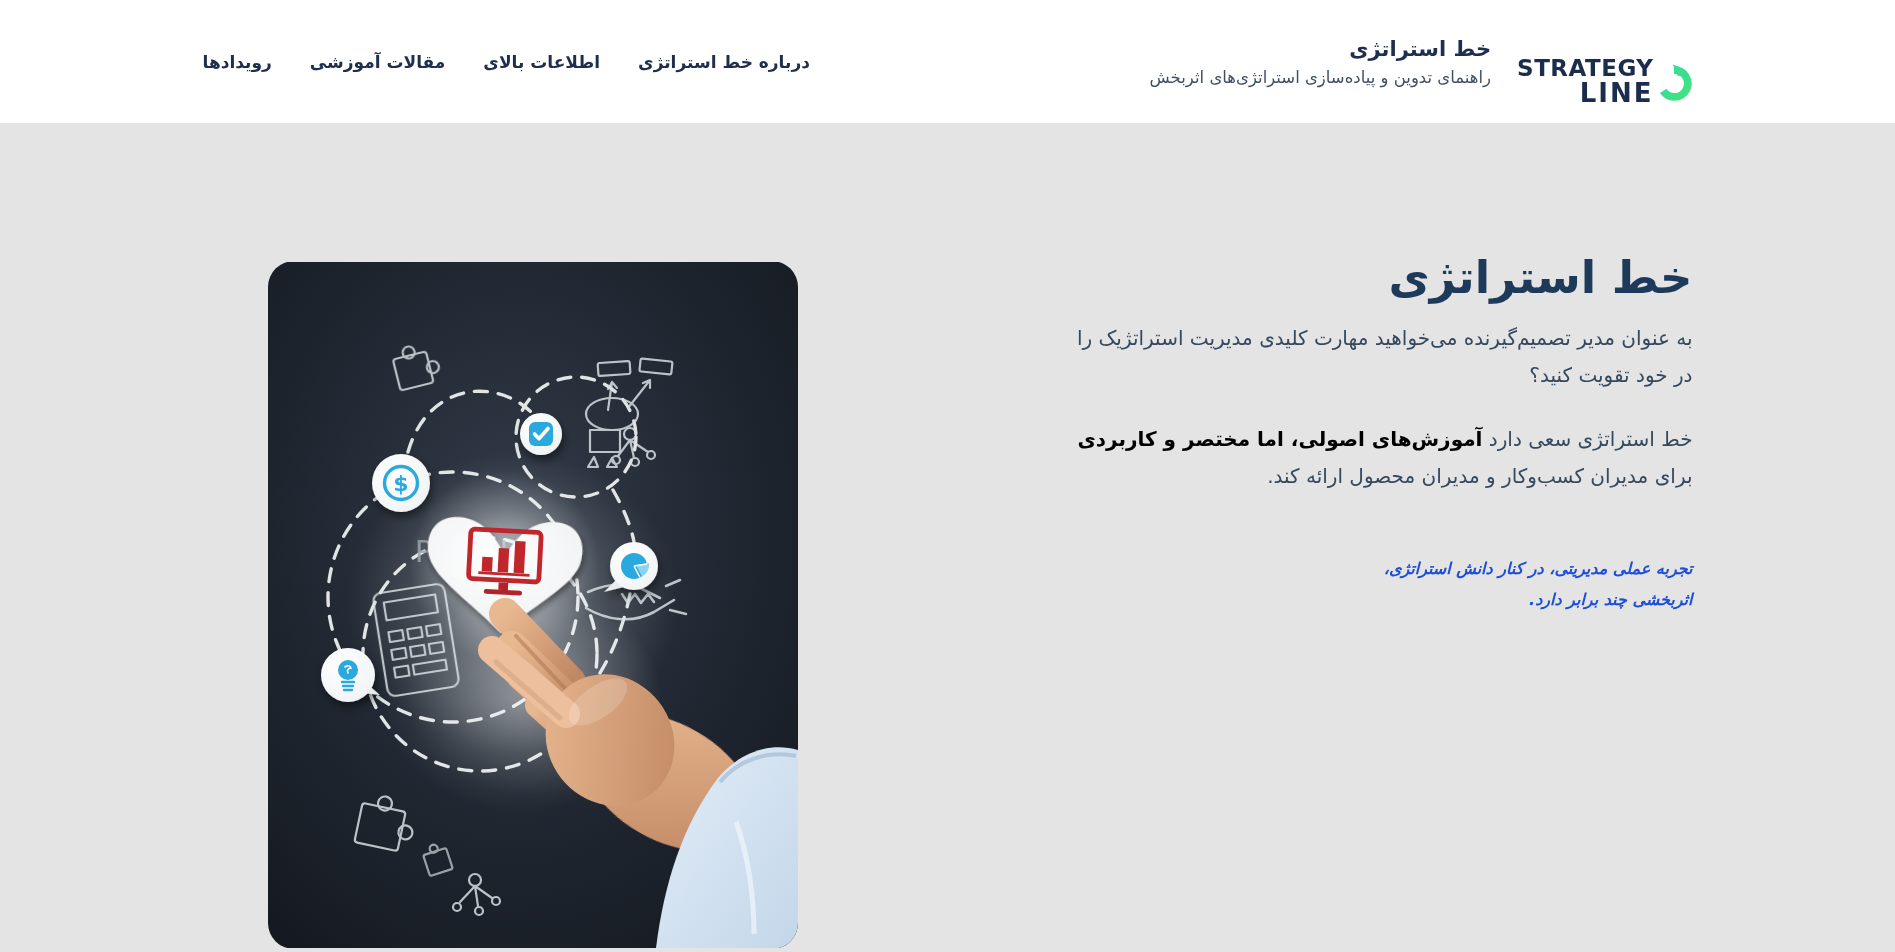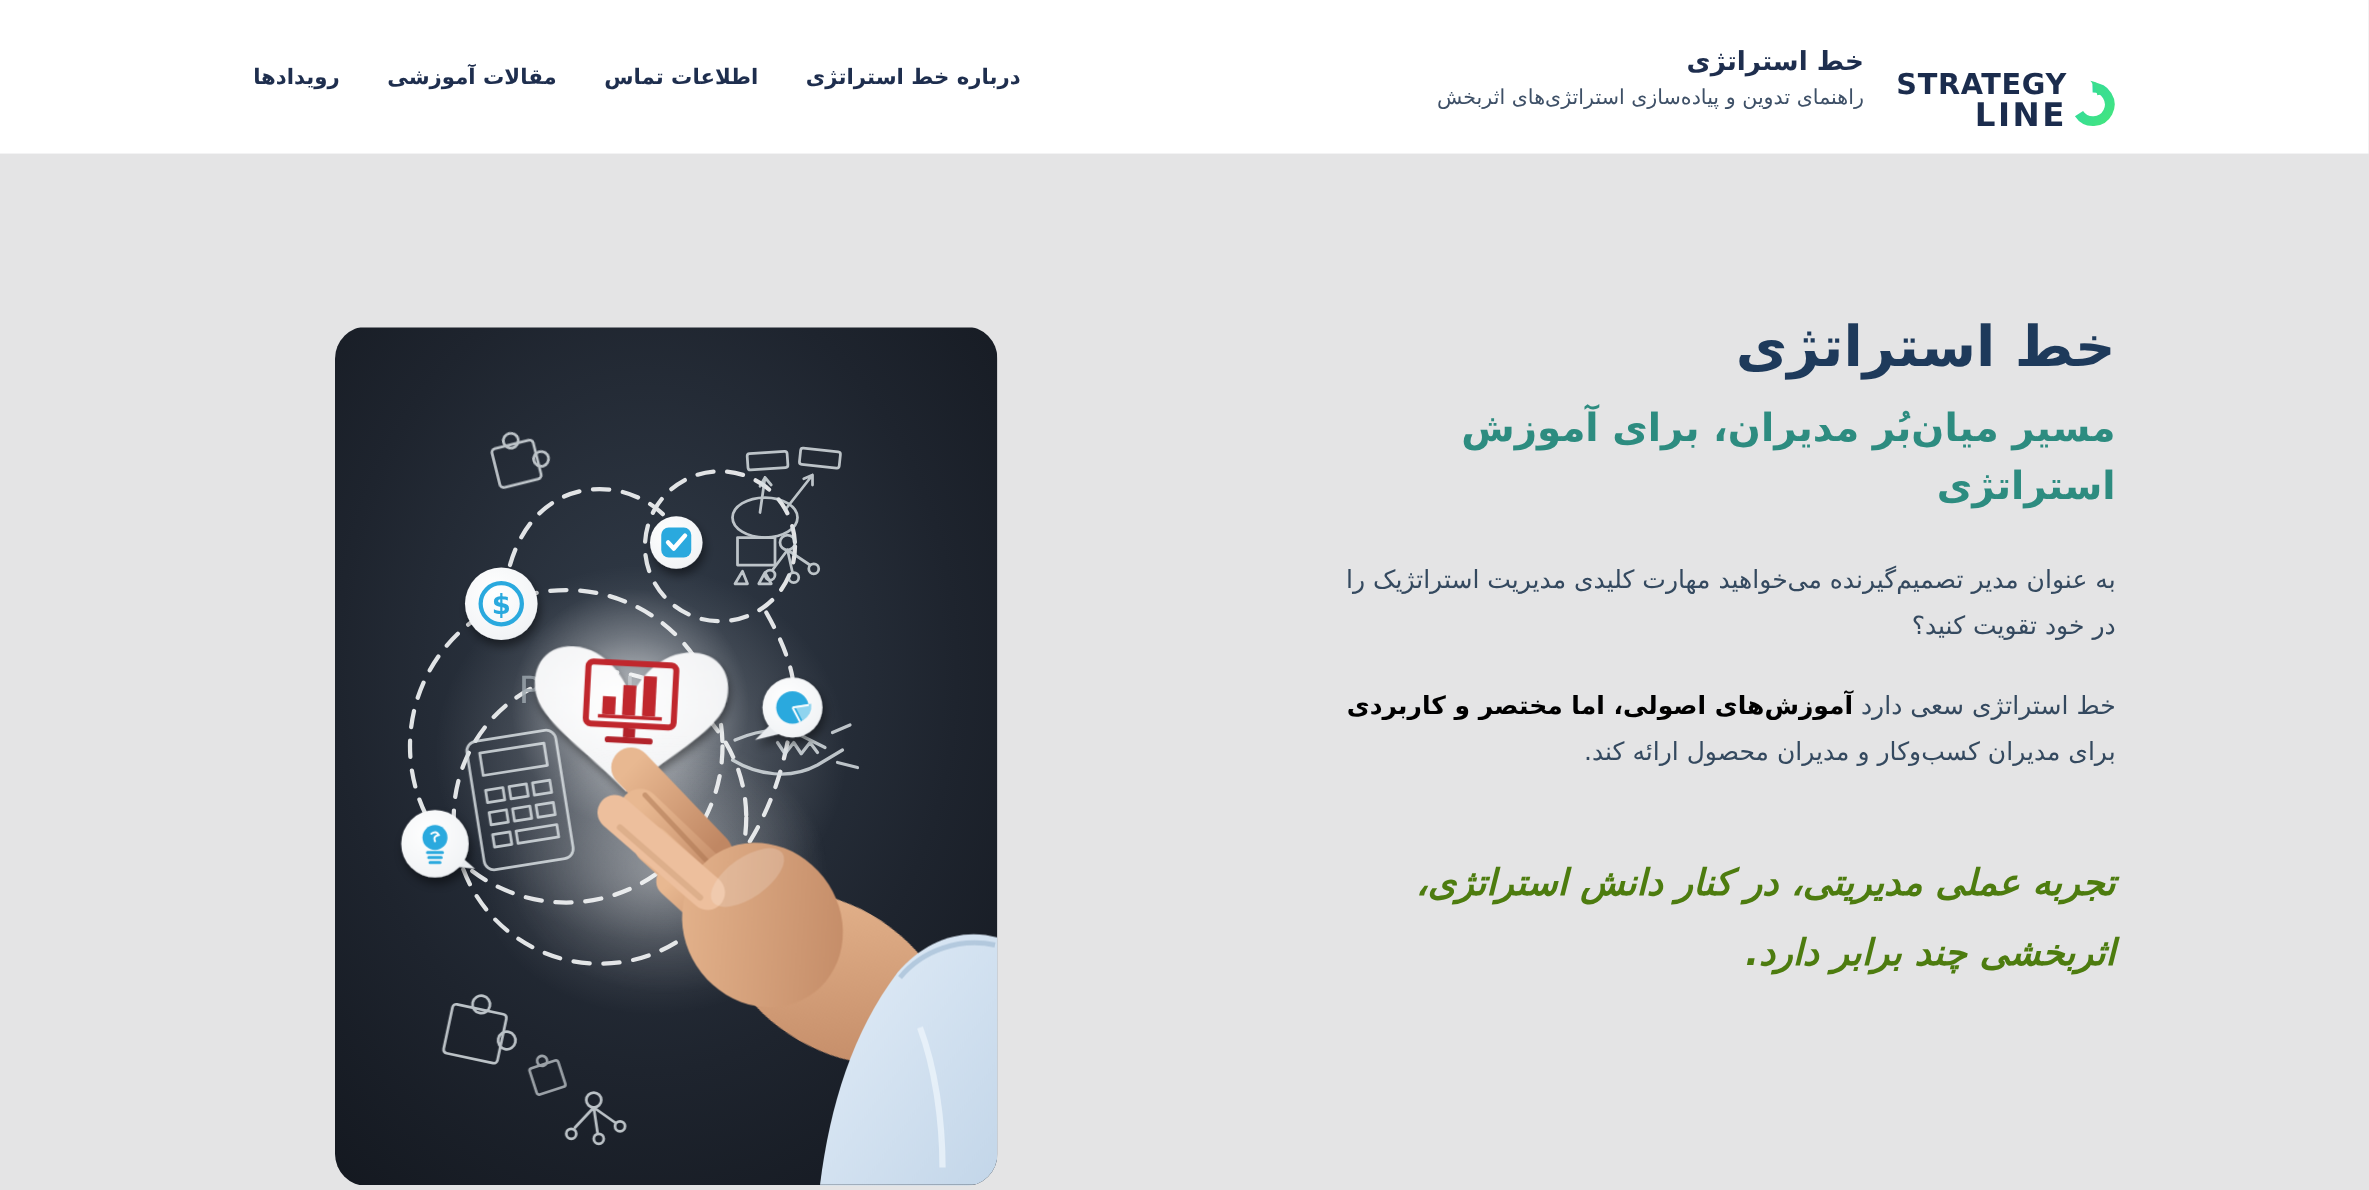--- a/index.html
+++ b/index.html
@@ -32,22 +32,22 @@
     width: 1490px; margin: 0 auto;
     display: flex; justify-content: space-between; align-items: flex-start;
     padding-top: 126px;
   }
   .hero-text { width: 640px; text-align: right; }
   .hero-title { font-size: 45px; font-weight: bold; color: #1e3a5b; line-height: 1.3; margin-bottom: 12px; }
   .hero-subtitle { font-size: 31px; font-weight: bold; color: #2d8c80; line-height: 1.5; margin-bottom: 32px; }
   .hero-par { font-size: 20px; color: #34495f; line-height: 1.85; margin-bottom: 27px; }
   .hero-par b { color: #000000; }
   .hero-quote {
-    margin-top: 58px; font-size: 29px; font-weight: bold; font-style: italic;
-    color: #4d7c0f; line-height: 1.95;
+    margin-top: 58px; font-size: 16px; font-weight: bold; font-style: italic;
+    color: #1d4ed8; line-height: 1.95;
   }
   .hero-image {
     width: 530px; height: 688px; margin-top: 12px; margin-left: 65px;
     border-radius: 26px; overflow: hidden; flex-shrink: 0;
   }
   .hero-image svg { display: block; width: 100%; height: 100%; }
 </style>
 </head>
 <body>
 
@@ -72,34 +72,33 @@
         </svg>
       </div>
       <div class="brand-titles">
         <div class="site-title">خط استراتژی</div>
         <div class="site-tagline">راهنمای تدوین و پیاده‌سازی استراتژی‌های اثربخش</div>
       </div>
     </div>
 
     <nav class="nav">
       <a href="#">درباره خط استراتژی</a>
-      <a href="#">اطلاعات تماس</a>
+      <a href="#">اطلاعات بالای</a>
       <a href="#">مقالات آموزشی</a>
       <a href="#">رویدادها</a>
     </nav>
 
   </div>
 </header>
 
 <section class="hero">
   <div class="hero-inner">
 
     <div class="hero-text">
       <h1 class="hero-title">خط استراتژی</h1>
-      <h2 class="hero-subtitle">مسیر میان‌بُر مدیران، برای آموزش استراتژی</h2>
       <p class="hero-par">به عنوان مدیر تصمیم‌گیرنده می‌خواهید مهارت کلیدی مدیریت استراتژیک را در خود تقویت کنید؟</p>
       <p class="hero-par"><span>خط استراتژی سعی دارد </span><b>آموزش‌های اصولی، اما مختصر و کاربردی</b><span> برای مدیران کسب‌وکار و مدیران محصول ارائه کند.</span></p>
       <div class="hero-quote">
         <div>تجربه عملی مدیریتی، در کنار دانش استراتژی،</div>
         <div>اثربخشی چند برابر دارد.</div>
       </div>
     </div>
 
     <div class="hero-image">
       <svg viewBox="0 0 530 686">

